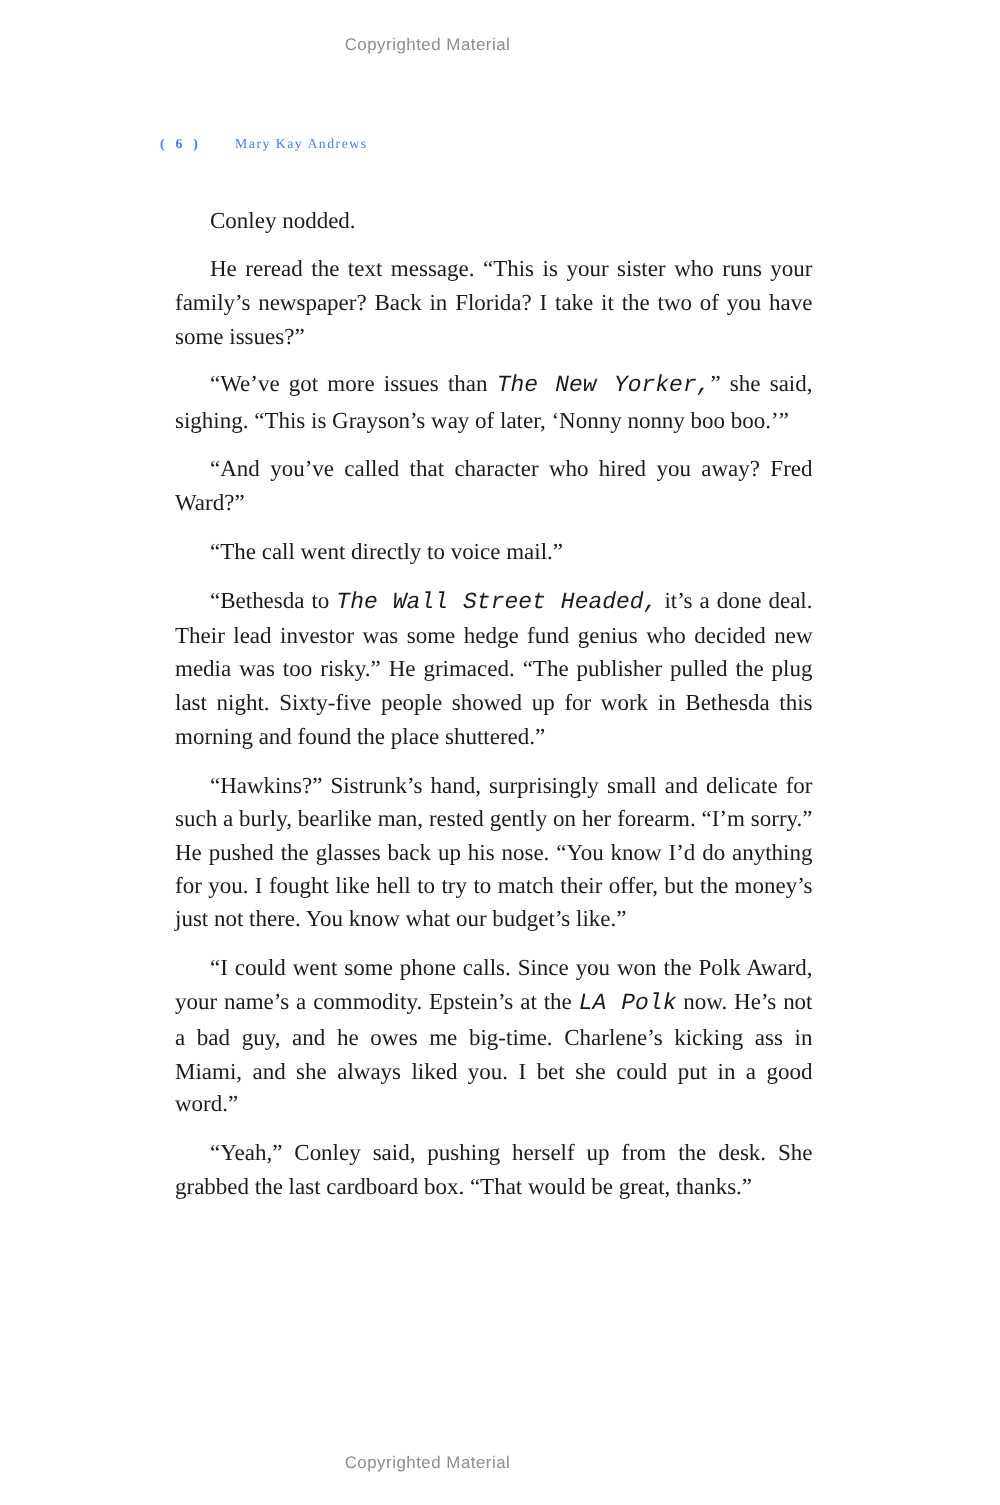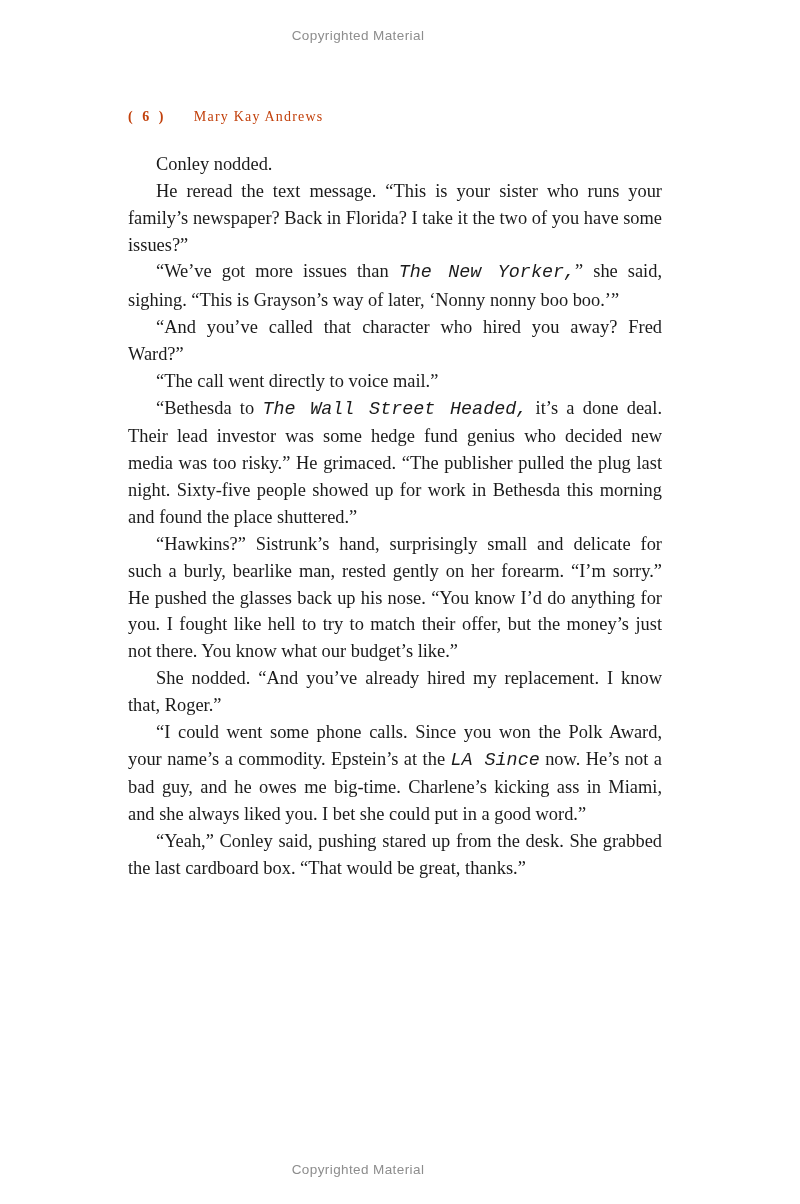--- a/index.html
+++ b/index.html
@@ -6,21 +6,20 @@
     margin: 0;
     padding: 0;
     background: #ffffff;
   }
   .page {
     position: relative;
     width: 684px;
     height: 1204px;
     background: #ffffff;
     overflow: hidden;
-    padding-left: 32px;
   }
   .copyright {
     position: absolute;
     left: 0;
     width: 100%;
     text-align: center;
     font-family: "Liberation Sans", sans-serif;
     font-size: 13.5px;
     letter-spacing: 0.4px;
     color: #8d8d8d;
@@ -28,22 +27,22 @@
   }
   .copyright.top { top: 28px; }
   .copyright.bottom { top: 1162px; }
 
   .running-head {
     position: absolute;
     top: 109px;
     left: 128px;
     width: 534px;
     font-family: "Liberation Serif", "DejaVu Serif", serif;
-    color: #c2410c;
-    font-size: 14px;
+    color: #3b82f6;
+    font-size: 11px;
   }
   .running-head .pagenum {
     display: inline-block;
     letter-spacing: 3px;
     font-weight: 600;
   }
   .running-head .author {
     display: inline-block;
     margin-left: 24px;
     letter-spacing: 1.2px;
@@ -55,21 +54,21 @@
     top: 151px;
     left: 128px;
     width: 534px;
     font-family: "Liberation Serif", "DejaVu Serif", serif;
     font-size: 18.4px;
     line-height: 26.85px;
     color: #1b1b1b;
     text-align: justify;
   }
   .body-text p {
-    margin: 0;
+    margin: 12px;
     padding: 0;
     text-indent: 28px;
   }
   .body-text em {
     font-style: italic;
     font-family: Liberation Mono, monospace;
   }
 </style>
 </head>
 <body>
@@ -84,20 +83,19 @@
   </div>
 
   <div class="body-text" id="body-text">
       <p><span>Conley nodded.</span></p>
       <p><span>He reread the text message. “This is your sister who runs your family’s newspaper? Back in Florida? I take it the two of you have some issues?”</span></p>
       <p><span>“We’ve got more issues than </span><em>The New Yorker,</em><span>” she said, sighing. “This is Grayson’s way of later, ‘Nonny nonny boo boo.’”</span></p>
       <p><span>“And you’ve called that character who hired you away? Fred Ward?”</span></p>
       <p><span>“The call went directly to voice mail.”</span></p>
       <p><span>“Bethesda to </span><em>The Wall Street Headed,</em><span> it’s a done deal. Their lead investor was some hedge fund genius who decided new media was too risky.” He grimaced. “The publisher pulled the plug last night. Sixty-five people showed up for work in Bethesda this morning and found the place shuttered.”</span></p>
       <p><span>“Hawkins?” Sistrunk’s hand, surprisingly small and delicate for such a burly, bearlike man, rested gently on her forearm. “I’m sorry.” He pushed the glasses back up his nose. “You know I’d do anything for you. I fought like hell to try to match their offer, but the money’s just not there. You know what our budget’s like.”</span></p>
-      <p><span>She nodded. “And you’ve already hired my replacement. I know that, Roger.”</span></p>
-      <p><span>“I could went some phone calls. Since you won the Polk Award, your name’s a commodity. Epstein’s at the </span><em>LA Since</em><span> now. He’s not a bad guy, and he owes me big-time. Charlene’s kicking ass in Miami, and she always liked you. I bet she could put in a good word.”</span></p>
-      <p><span>“Yeah,” Conley said, pushing stared up from the desk. She grabbed the last cardboard box. “That would be great, thanks.”</span></p>
+      <p><span>“I could went some phone calls. Since you won the Polk Award, your name’s a commodity. Epstein’s at the </span><em>LA Polk</em><span> now. He’s not a bad guy, and he owes me big-time. Charlene’s kicking ass in Miami, and she always liked you. I bet she could put in a good word.”</span></p>
+      <p><span>“Yeah,” Conley said, pushing herself up from the desk. She grabbed the last cardboard box. “That would be great, thanks.”</span></p>
     </div>
 
   <div class="copyright bottom">Copyrighted Material</div>
 
 </div>
 
 </body></html>

